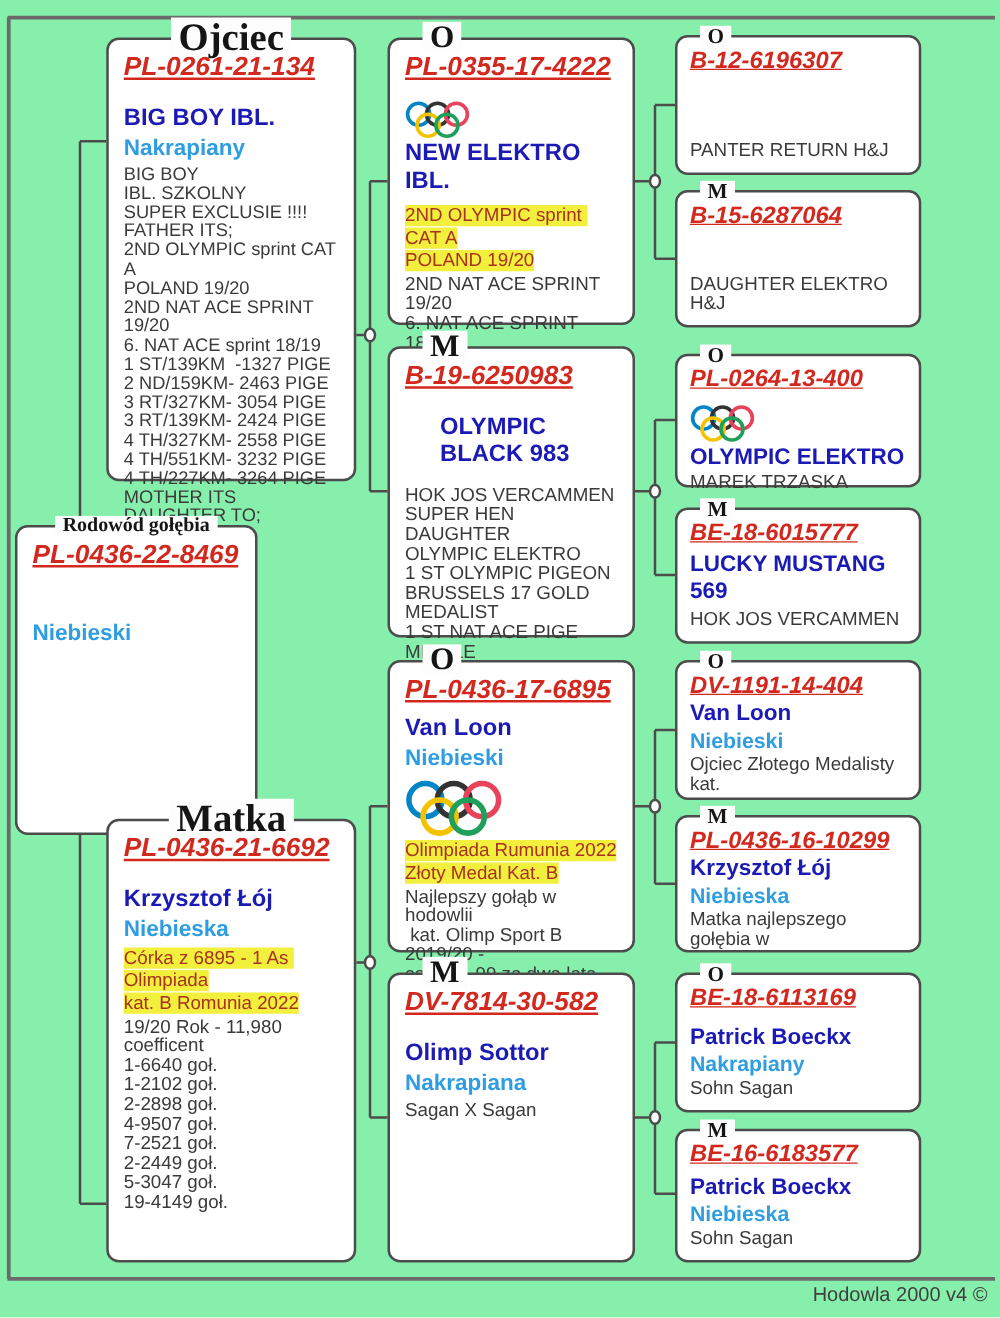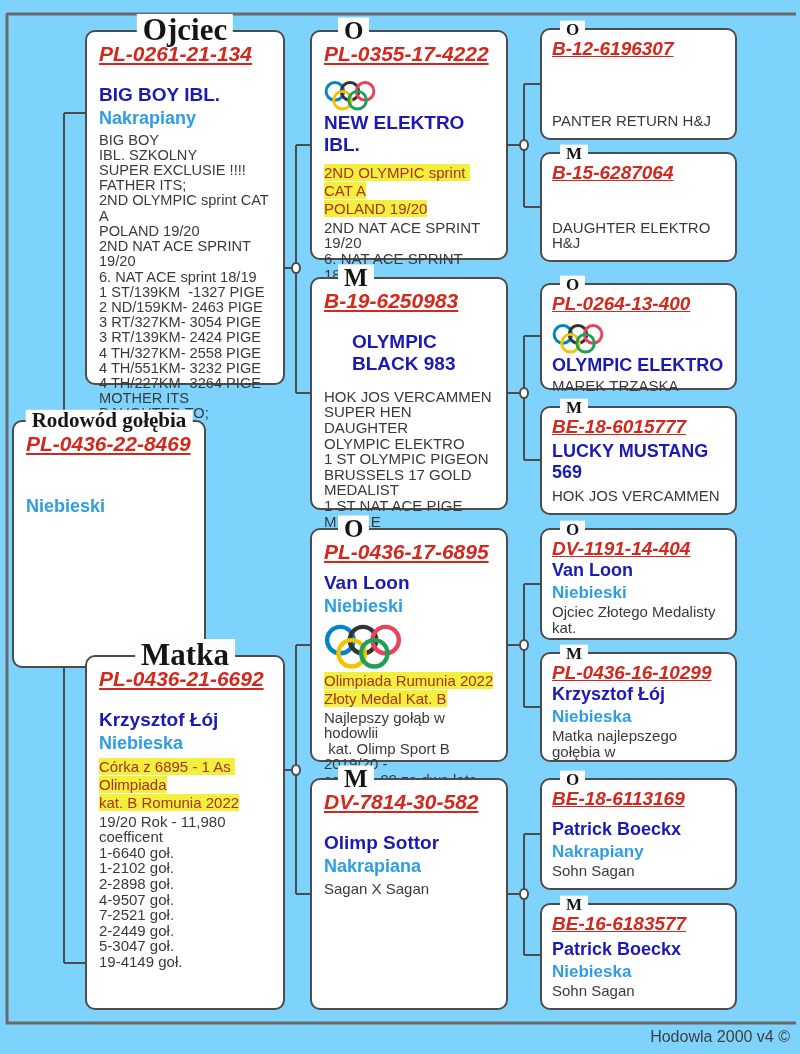--- a/index.html
+++ b/index.html
@@ -1,29 +1,29 @@
 <!DOCTYPE html>
 <html><head>
 <meta charset="utf-8">
 <style>
   html,body{margin:0;padding:0;background:#fff;}
-  .page{position:relative;width:800px;height:1054px;background:#7dd3fc;overflow:hidden;
+  .page{position:relative;width:800px;height:1054px;background:#86efac;overflow:hidden;
         font-family:"Liberation Sans","DejaVu Sans",sans-serif;}
   .conn{position:absolute;left:0;top:0;pointer-events:none;}
 
   .pbox{position:absolute;background:#fff;border:2px solid #4c4c4c;border-radius:10px;
         box-sizing:border-box;padding:10px 12px;overflow:visible;}
   .box-title{position:absolute;top:0;background:#fdfdfd;padding:0 6px;
         font-family:"Liberation Serif","DejaVu Serif",serif;font-weight:bold;color:#151515;
         white-space:nowrap;line-height:1;}
   .t-center{left:50%;transform:translate(-50%,-58%);}
   .t-om-mid{left:26px;transform:translateY(-58%);font-size:25px;}
   .t-om-sm{left:18px;transform:translateY(-55%);font-size:17px;}
   #box-father .box-title,#box-mother .box-title{font-size:31px;}
-  #box-subject .box-title{font-size:21px;}
+  #box-subject .box-title{font-size:16px;}
 
   .ring{color:#d3281e;font-weight:bold;font-style:italic;text-decoration:underline;
         font-size:21px;margin-bottom:18px;line-height:1.15;}
   .pname{color:#1b1ab4;font-weight:bold;font-size:19px;line-height:1.15;margin-bottom:2px;}
   .pcolor{color:#2f9de2;font-weight:bold;font-size:18px;line-height:1.15;margin-bottom:4px;}
   .pbody{color:#3a3a3a;font-size:15px;line-height:15.6px;white-space:pre-wrap;}
   .phl{margin:1px 0 2px;}
   .hl{background:#f2ef3d;color:#a83220;font-size:15px;line-height:16.5px;white-space:pre-wrap;}
 
   #box-father .pbody{font-size:14.6px;line-height:15.2px;}

